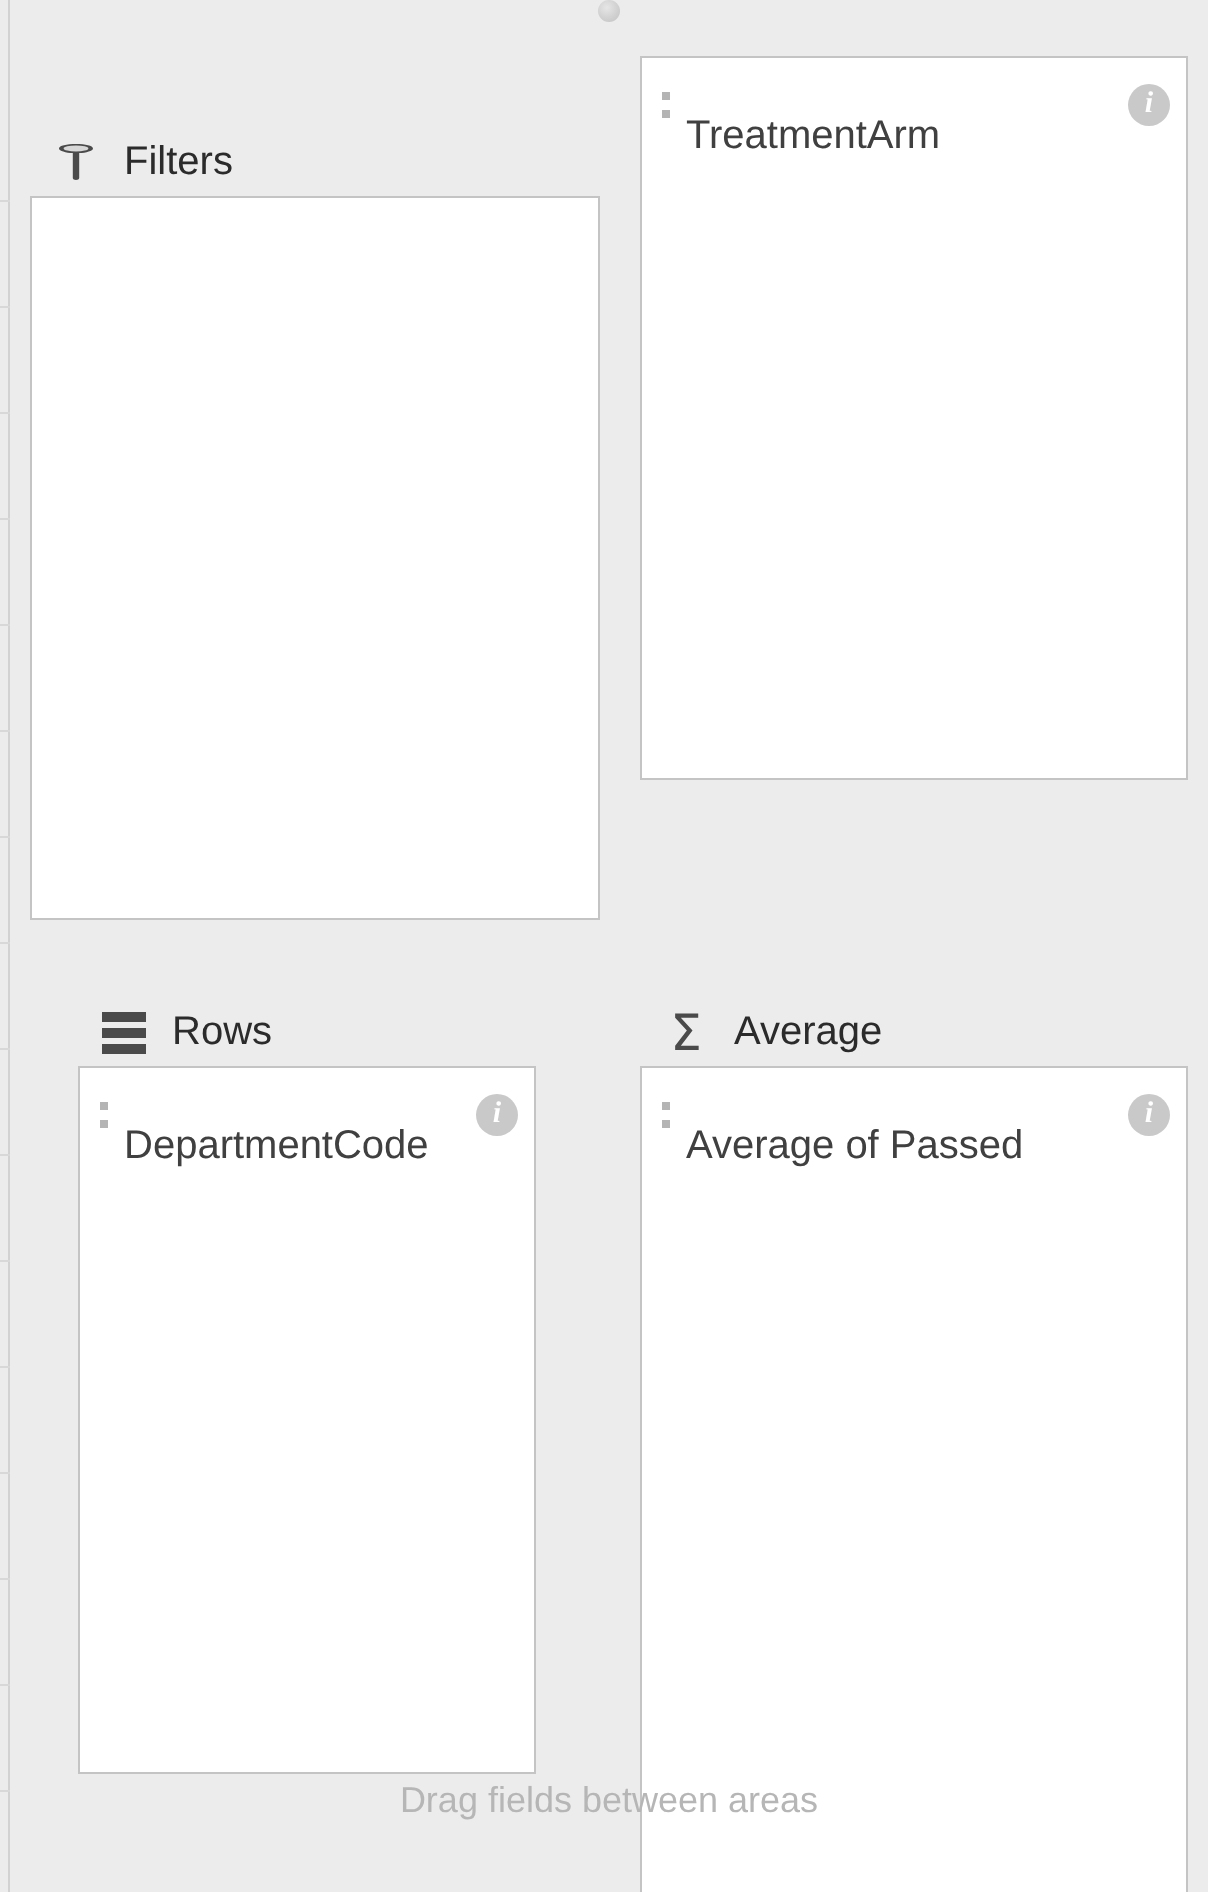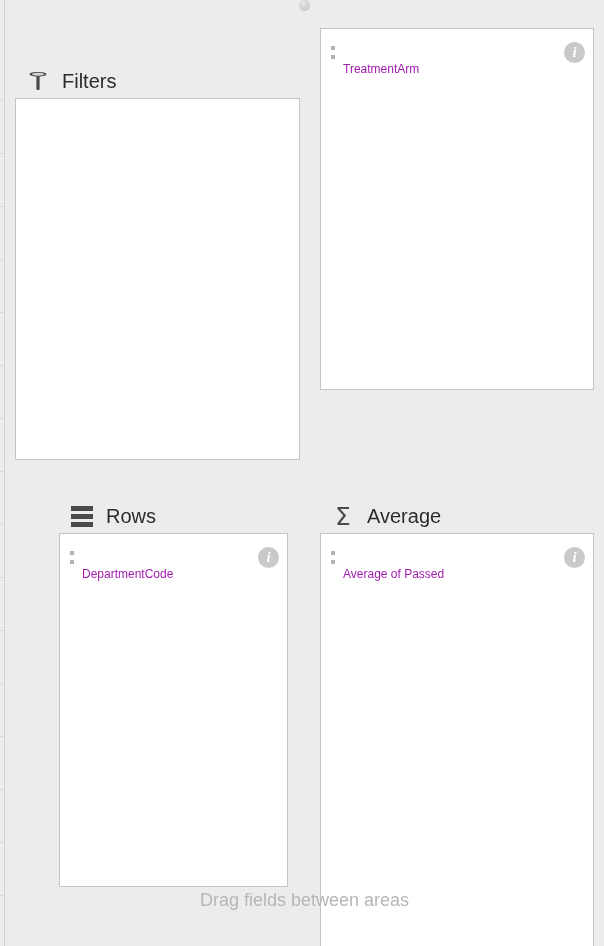--- a/index.html
+++ b/index.html
@@ -116,22 +116,22 @@
     gap: 5px;
   }
   .chip-grip i {
     display: block;
     width: 4px;
     height: 4px;
     background: #b4b4b4;
   }
   .chip-label {
     flex: 1 1 auto;
-    font-size: 12px;
-    color: #a21caf;
+    font-size: 20px;
+    color: #404040;
     white-space: nowrap;
     overflow: hidden;
     text-overflow: ellipsis;
     padding-left: 4px;
     margin-top: 33px;
   }
   .chip-info {
     flex: none;
     width: 21px;
     height: 21px;
@@ -217,21 +217,21 @@
         <span class="chip-grip">
             <i></i>
             <i></i>
           </span>
         <span class="chip-label">TreatmentArm</span>
         <span class="chip-info">i</span>
       </div>
     </div>
   </div>
 
-  <div class="area" style="left:26px; top:463px; width:229px;padding-left:28px;">
+  <div class="area" style="left:6px; top:463px; width:229px;padding-left:28px;">
     <div class="area-header">
       <span class="area-icon">
         <span class="ic-bars-h">
           <span></span>
             <span></span>
             <span></span>
         </span>
       </span>
       <span class="area-title">Rows</span>
     </div>

